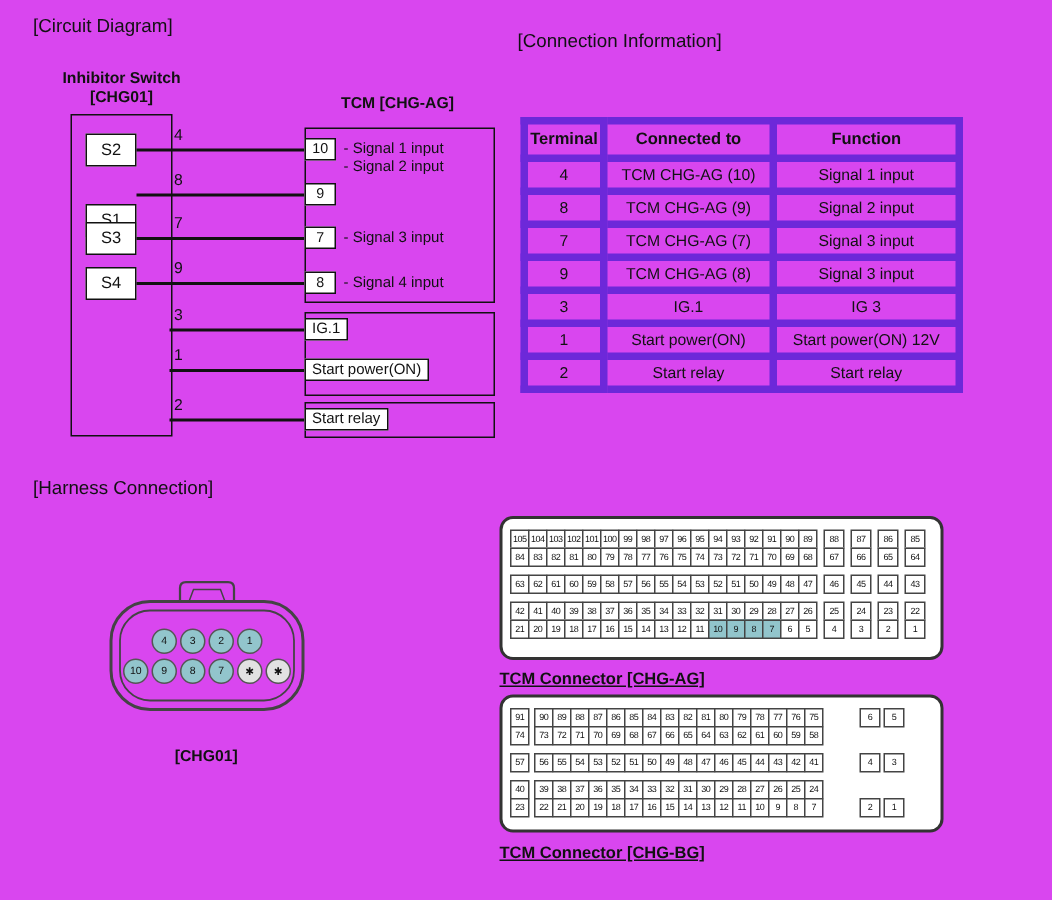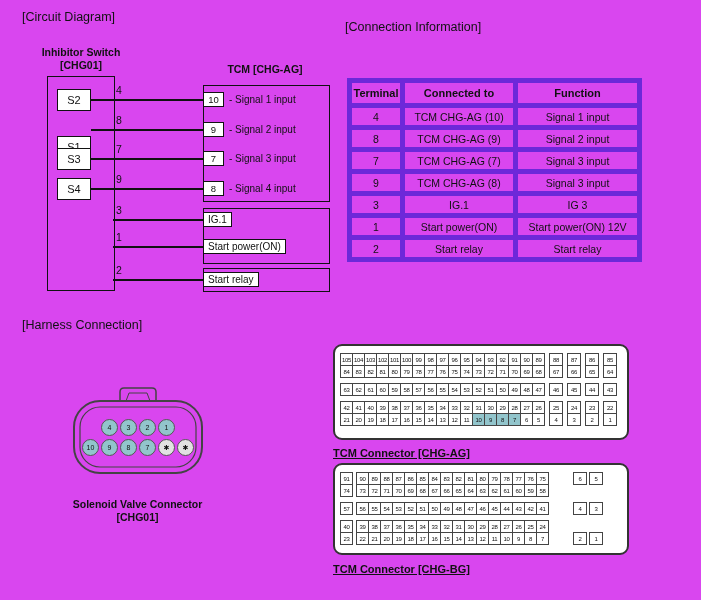--- a/index.html
+++ b/index.html
@@ -96,21 +96,21 @@
   <div class="tnum" style="top:204px">3</div>
   <div class="tnum" style="top:231px">1</div>
   <div class="tnum" style="top:264px">2</div>
 
   <div class="pinbox" style="top:92px">10</div>
   <div class="pinbox" style="top:122px">9</div>
   <div class="pinbox" style="top:151px">7</div>
   <div class="pinbox" style="top:181px">8</div>
 
   <div class="pinlabel" style="top:92px">- Signal 1 input</div>
-  <div class="pinlabel" style="top:122px">- Signal 2 input</div>
+  <div class="pinlabel" style="top:104px">- Signal 2 input</div>
   <div class="pinlabel" style="top:151px">- Signal 3 input</div>
   <div class="pinlabel" style="top:181px">- Signal 4 input</div>
 
   <div class="labelbox" style="top:212px">IG.1</div>
   <div class="labelbox" style="top:239px">Start power(ON)</div>
   <div class="labelbox" style="top:272px">Start relay</div>
 
   <table class="conn-table">
     <colgroup>
         <col class="c1">
@@ -177,21 +177,20 @@
     </div>
   <div class="solenoid-pins" style="left:82px;top:439px">
       <div class="cpin hl">10</div>
       <div class="cpin hl">9</div>
       <div class="cpin hl">8</div>
       <div class="cpin hl">7</div>
       <div class="cpin">✱</div>
       <div class="cpin">✱</div>
     </div>
   <div class="bold-label" style="left:40px;top:498px;width:195px">
-    <div>Solenoid Valve Connector</div>
     <div>[CHG01]</div>
   </div>
 
   <div class="conn-box" style="left:333px;top:344px;width:296px;height:96px">
     <div>
         <div class="pin-row">
           <div class="pin-block">
             <div class="pcell">105</div>
             <div class="pcell">104</div>
             <div class="pcell">103</div>

